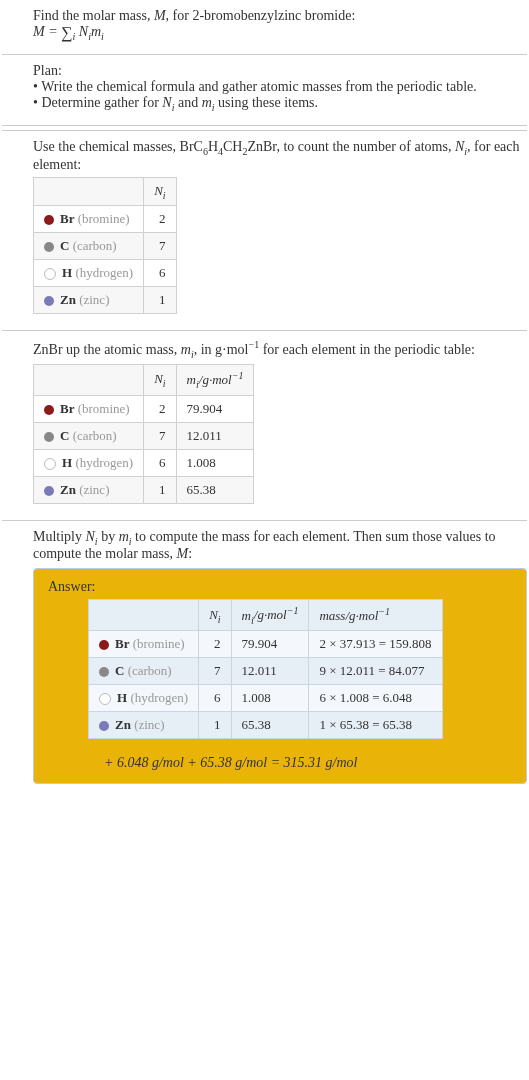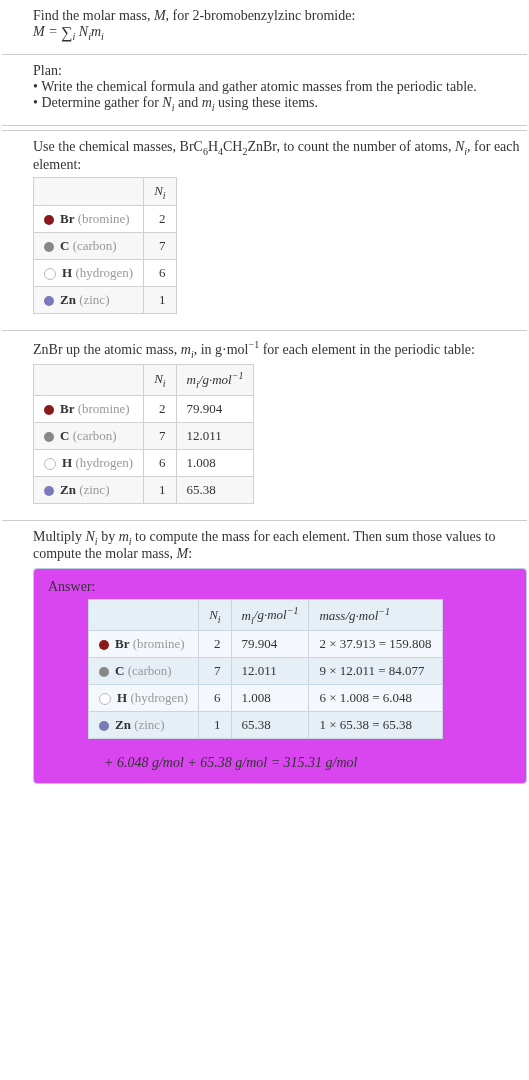--- a/index.html
+++ b/index.html
@@ -67,21 +67,21 @@
     margin-right: 6px;
     vertical-align: middle;
   }
   .dot-br { background: #8b1a1a; }
   .dot-c  { background: #888888; }
   .dot-h  { background: #ffffff; border:1px solid #bbb; }
   .dot-zn { background: #7a7ab8; }
   .gray { color: #999; }
   .answer-box {
     border: 1px solid #b8cde0;
-    background: #d946ef;
+    background: #eab308;
     border-radius: 4px;
     padding: 10px 14px 12px 14px;
     margin-top: 6px;
   }
   .answer-box table td, .answer-box table th {
     border: 1px solid #c8d6e2;
   }
   .answer-box tr:nth-child(odd) td { background: #e6eef6; }
   .answer-box tr:nth-child(even) td { background: #f4f8fc; }
   .answer-box .header-row td, .answer-box .header-row th { background: #e6eef6; }

